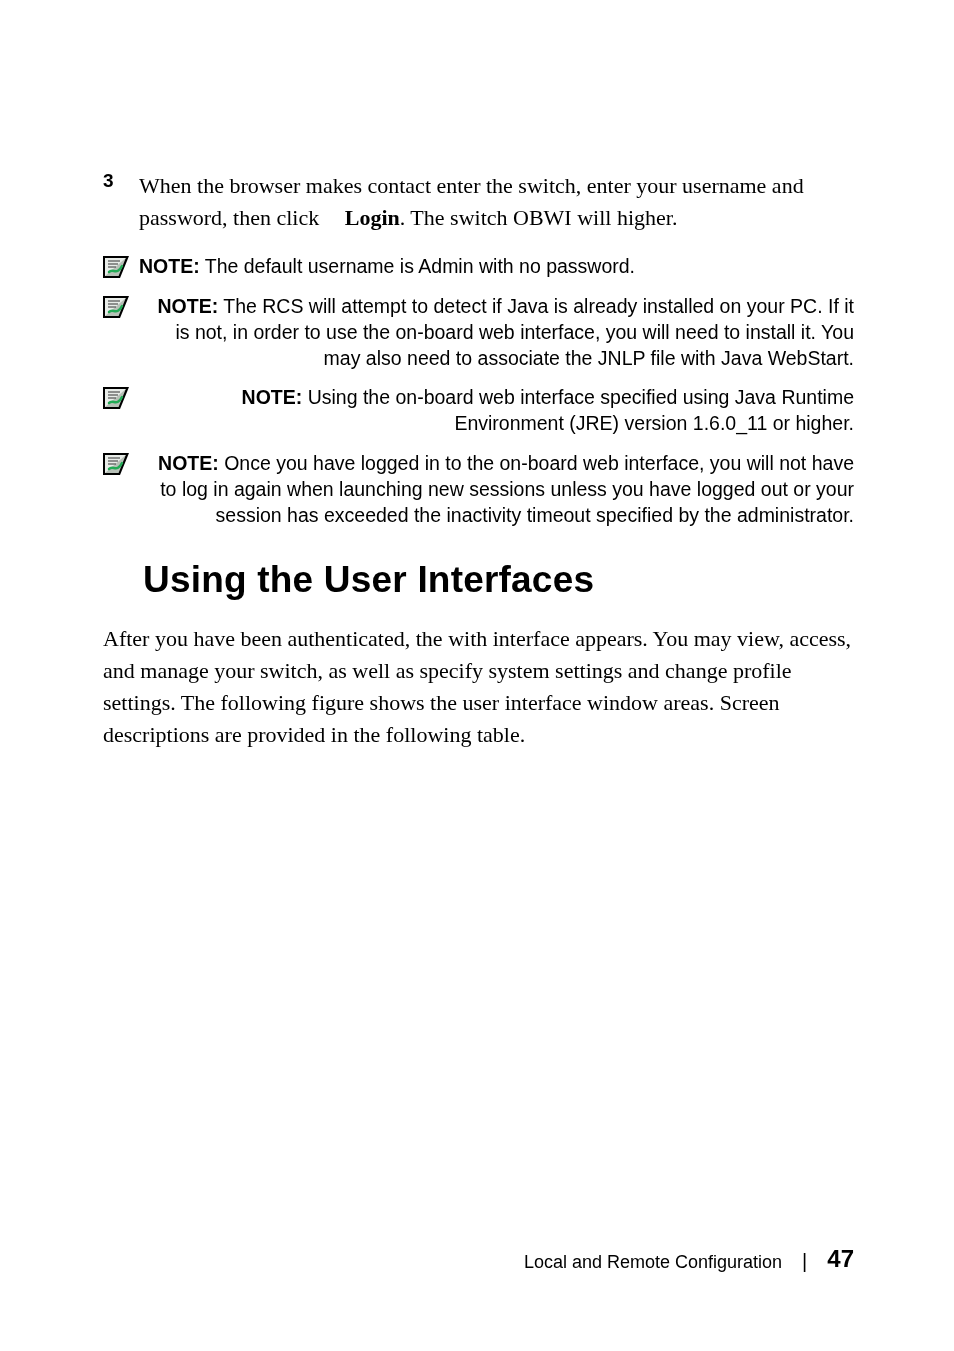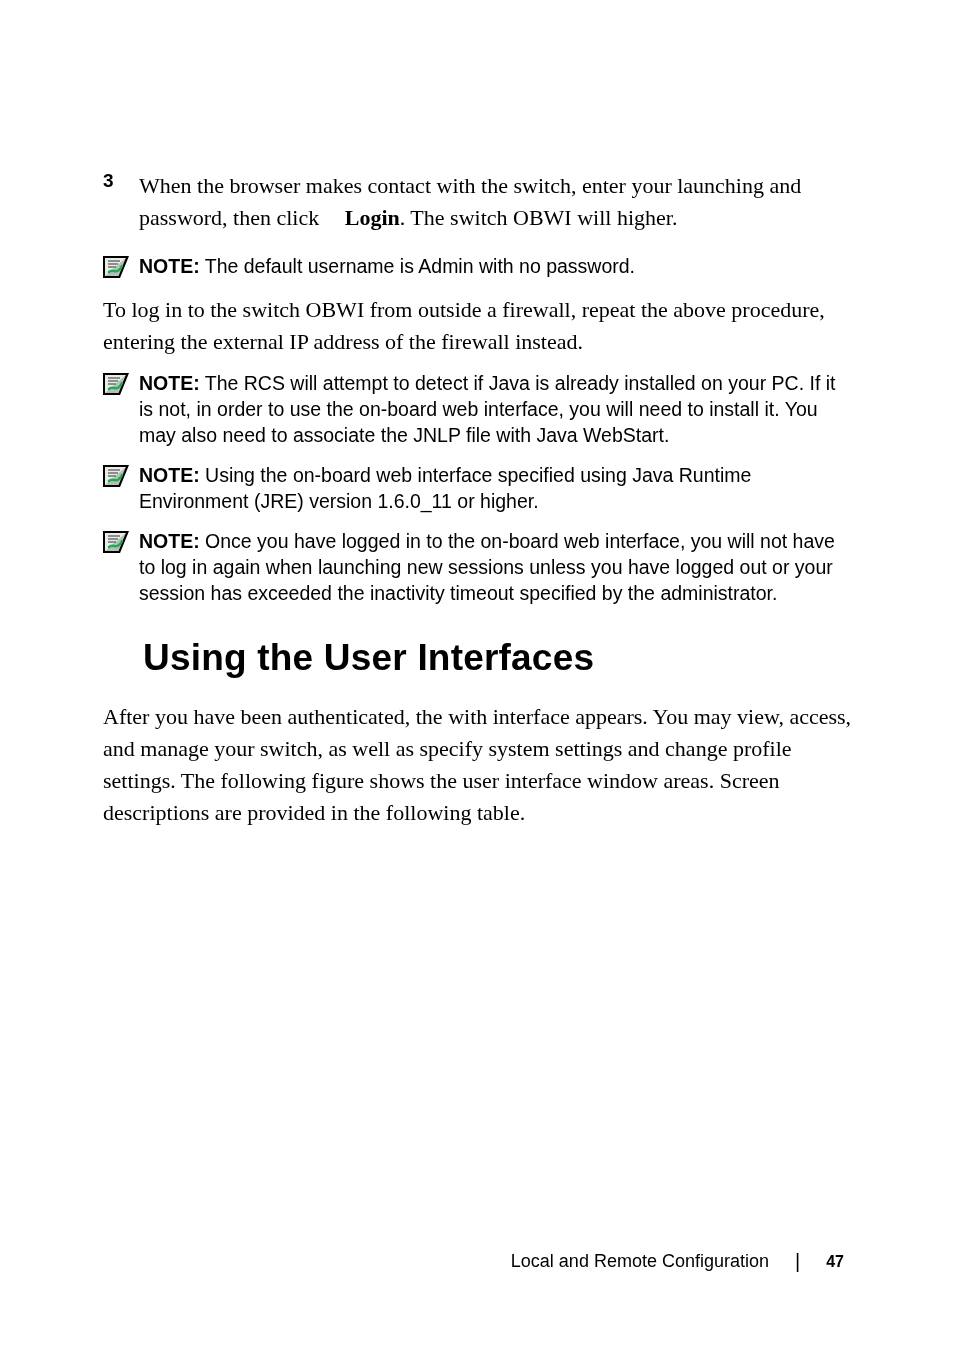--- a/index.html
+++ b/index.html
@@ -27,20 +27,21 @@
   }
   .step-body {
     font-size: 22px;
     line-height: 1.45;
   }
   .bold-serif { font-weight: bold; margin-left: 20px; }
   .note-row {
     display: flex;
     margin-bottom: 14px;
     align-items: flex-start;
+    text-align: right;
   }
   .note-icon {
     width: 36px;
     flex-shrink: 0;
     padding-top: 2px;
   }
   .note-icon svg { display: block; }
   .note-body {
     font-family: Arial, Helvetica, sans-serif;
     font-size: 19.5px;
@@ -65,67 +66,66 @@
   }
   .fig-caption {
     font-family: Arial, Helvetica, sans-serif;
     font-weight: bold;
     font-size: 16.5px;
     margin-top: 10px;
   }
   .footer {
     position: absolute;
     bottom: 78px;
-    right: 110px;
+    right: 100px;
     font-family: Arial, Helvetica, sans-serif;
     font-size: 18px;
     display: flex;
-    align-items: center;
-    gap: 26px;
+    align-items: flex-end;
+    gap: 20px;
   }
   .footer-sep {
     color: #000;
     font-size: 20px;
     font-weight: normal;
   }
   .footer-page {
     font-weight: bold;
-    font-size: 16px;
+    font-size: 24px;
   }
 </style>
 </head>
 <body>
 
 <div class="page">
 
   <div class="step-row">
     <div class="step-num">3</div>
     <div class="step-body">
-      <span>When the browser makes contact with the switch, enter your launching and password, then click </span><span class="bold-serif">Login</span><span>. The switch OBWI will higher.</span>
+      <span>When the browser makes contact enter the switch, enter your username and password, then click </span><span class="bold-serif">Login</span><span>. The switch OBWI will higher.</span>
     </div>
   </div>
 
   <div class="note-row">
     <div class="note-icon">
       <svg width="26" height="22" viewBox="0 0 26 22">
         <path d="M0 0 L26 0 L17 22 L0 22 Z" fill="#000"></path>
         <path d="M2 2 L22.8 2 L15.6 20 L2 20 Z" fill="#b7c0b7"></path>
         <path d="M2 2 L22.8 2 L2 20 Z" fill="#e8ece8"></path>
         <line x1="5" y1="5" x2="17" y2="5" stroke="#333" stroke-width="1"></line>
         <line x1="5" y1="8" x2="15" y2="8" stroke="#333" stroke-width="1"></line>
         <line x1="5" y1="11" x2="13" y2="11" stroke="#333" stroke-width="1"></line>
         <path d="M6 16 C 10 12, 14 20, 19 10" stroke="#2a5" stroke-width="2.5" fill="none" stroke-linecap="round"></path>
       </svg>
     </div>
     <div class="note-body">
       <span class="note-label">NOTE:</span><span> The default username is Admin with no password.</span>
     </div>
   </div>
 
-  <p class="para">To log in to the switch OBWI from outside a firewall, repeat the above procedure, entering the external IP address of the firewall instead.</p>
 
   <div class="note-row">
     <div class="note-icon">
       <svg width="26" height="22" viewBox="0 0 26 22">
         <path d="M0 0 L26 0 L17 22 L0 22 Z" fill="#000"></path>
         <path d="M2 2 L22.8 2 L15.6 20 L2 20 Z" fill="#b7c0b7"></path>
         <path d="M2 2 L22.8 2 L2 20 Z" fill="#e8ece8"></path>
         <line x1="5" y1="5" x2="17" y2="5" stroke="#333" stroke-width="1"></line>
         <line x1="5" y1="8" x2="15" y2="8" stroke="#333" stroke-width="1"></line>
         <line x1="5" y1="11" x2="13" y2="11" stroke="#333" stroke-width="1"></line>

